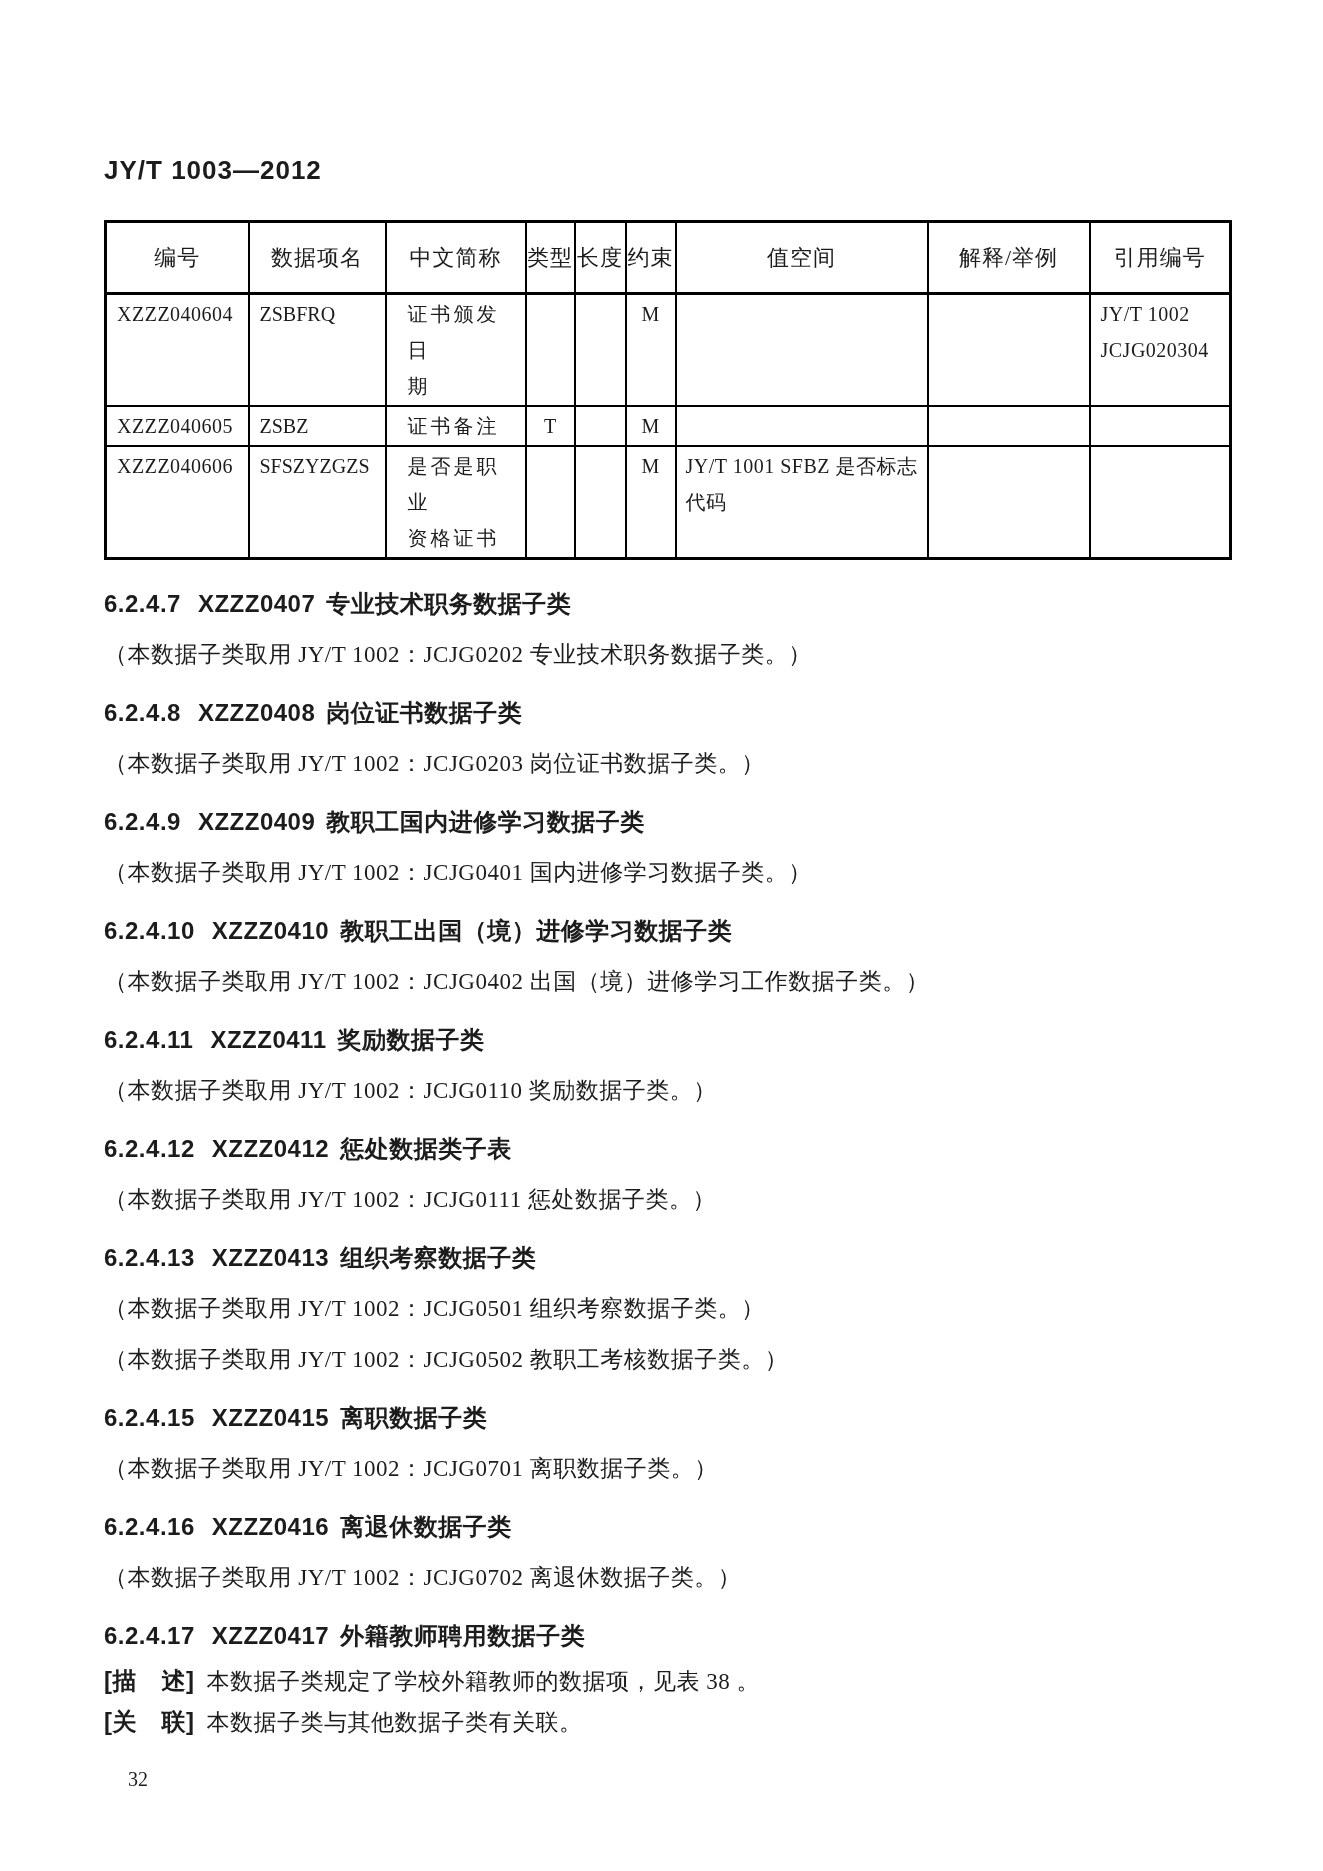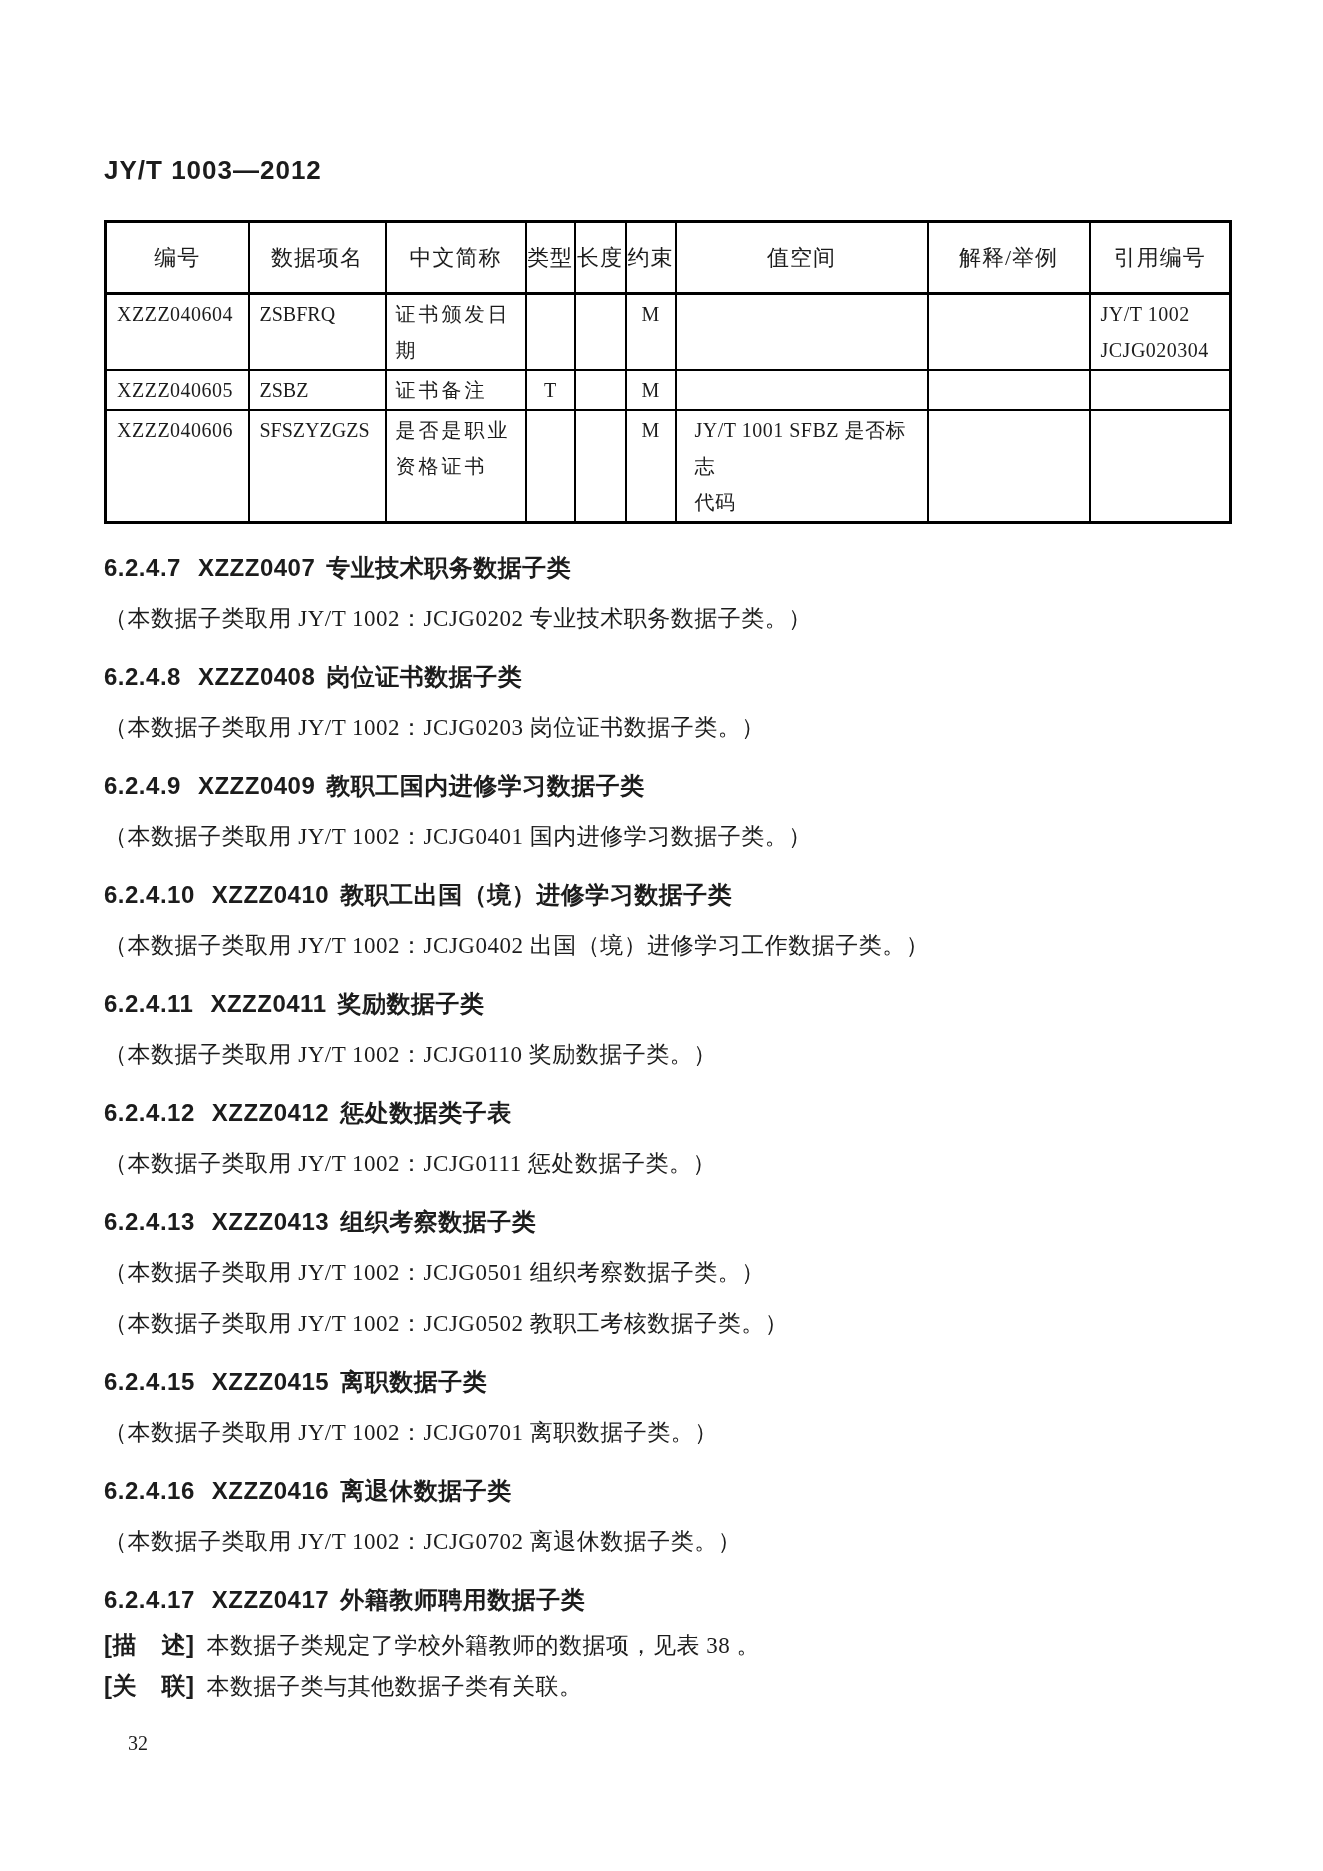--- a/index.html
+++ b/index.html
@@ -48,23 +48,23 @@
   }
   .data-table td {
     font-size: 20px;
     line-height: 36px;
     vertical-align: top;
     padding: 1px 4px 1px 10px;
   }
   tr.r-tall { height: 72px; }
   tr.r-short { height: 38px; }
   td.c-num { letter-spacing: 0.5px; }
-  td.c-cn { letter-spacing: 3px; padding-left: 9px; }
+  td.c-cn { letter-spacing: 3px; padding-left: 21px; }
   td.c-type, td.c-len, td.c-cons { text-align: center; padding-left: 2px; padding-right: 2px; }
-  td.c-space { letter-spacing: 0.5px; padding-left: 18px; }
+  td.c-space { letter-spacing: 0.5px; padding-left: 9px; }
   td.c-ref { letter-spacing: 0.5px; }
   .section h3 {
     font-family: "Liberation Sans", "DejaVu Sans", sans-serif;
     font-weight: bold;
     font-size: 24px;
     line-height: 29px;
     margin-top: 29px;
     letter-spacing: 0.5px;
   }
   .section:first-of-type h3 { margin-top: 36px; }

